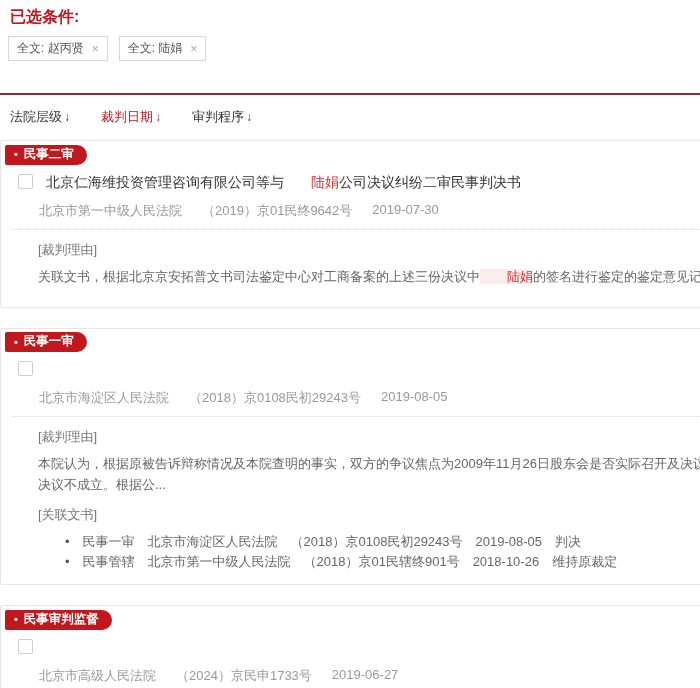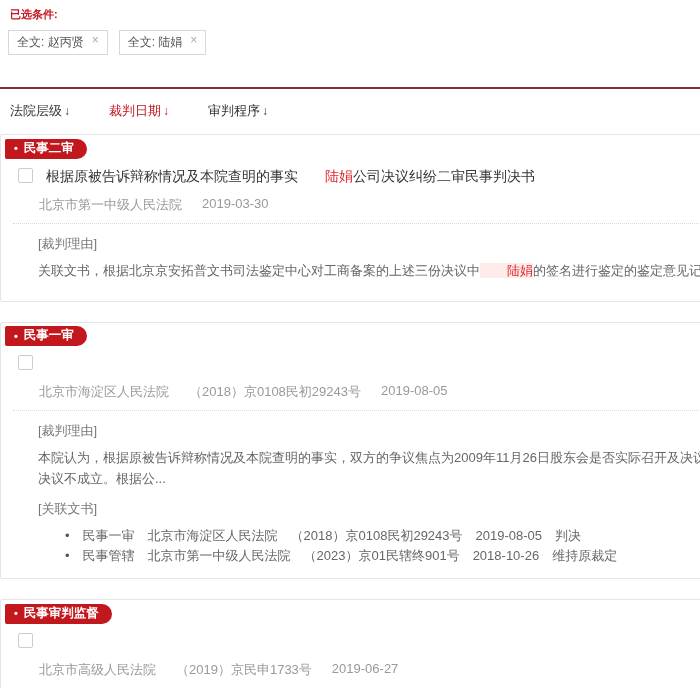--- a/index.html
+++ b/index.html
@@ -7,27 +7,27 @@
     --badge:#c2171d;
     --highlight:#e0262c;
     --divider:#8e2a32;
   }
   *{box-sizing:border-box;}
   html,body{margin:0;padding:0;}
   body{
     width:700px;height:688px;overflow:hidden;background:#fff;
     font-family:"Liberation Sans","DejaVu Sans",sans-serif;
   }
-  .filters-title{margin:7px 0 0 10px;font-size:11px;font-weight:bold;color:var(--accent);}
+  .filters-title{margin:7px 0 0 10px;font-size:16px;font-weight:bold;color:var(--accent);}
   .tags-row{margin:8px 0 0 8px;display:flex;}
-  .tag{display:inline-flex;border:1px solid #d8d8d8;border-radius:0;
+  .tag{display:inline-flex;align-items:center;border:1px solid #d8d8d8;border-radius:0;
        padding:3px 8px;font-size:12px;color:#555;margin-right:11px;background:#fff;cursor:pointer;}
   .tag .close{margin-left:8px;color:#aaa;font-size:12px;line-height:1;}
   .top-divider{height:2px;background:var(--divider);margin-top:32px;width:744px;}
-  .sort-bar{display:flex;gap:39px;margin:13px 0 0 10px;font-size:13px;color:#333;}
+  .sort-bar{display:flex;gap:31px;margin:13px 0 0 10px;font-size:13px;color:#333;}
   .sort-item{cursor:pointer;display:inline-flex;align-items:center;}
   .sort-item.active{color:var(--accent);}
   .sort-item .arrow{margin-left:2px;font-size:12px;}
   .cards{margin-top:14px;}
   .card{width:744px;border:1px solid #e5e5e5;border-radius:2px;background:#fff;margin-bottom:20px;}
   .badge-row{margin:3px 0 0 4px;}
   .badge{display:inline-flex;align-items:center;height:20px;padding:0 13px 1px 9px;
          background:var(--badge);color:#fff;font-size:12.5px;font-weight:bold;
          border-radius:2px 11px 11px 2px;}
   .badge .dot{margin-right:6px;font-size:11px;}
@@ -89,25 +89,26 @@
 
     <div class="card card-1">
       <div class="badge-row">
         <span class="badge">
           <span class="dot">•</span>
           <span>民事二审</span>
         </span>
       </div>
       <div class="title-row">
         <input type="checkbox" class="checkbox" style="">
-        <span class="case-title"><span>根据原被告诉辩称情况及本院查明的事实</span><span class="hl">陆娟</span><span>公司决议纠纷二审民事判决书</span></span>
+        <span class="case-title"><span>北京仁海维投资管理咨询有限公司等与</span><span class="hl">陆娟</span><span>公司决议纠纷二审民事判决书</span></span>
       </div>
       <div class="meta">
         <span>北京市第一中级人民法院</span>
-        <span>2019-03-30</span>
+        <span>（2019）京01民终9642号</span>
+        <span>2019-07-30</span>
       </div>
       <div class="dotted"></div>
       <div class="sec-label">[裁判理由]</div>
       <div class="reason-line"><span>关联文书，根据北京京安拓普文书司法鉴定中心对工商备案的上述三份决议中</span><span class="hl">陆娟</span><span>的签名进行鉴定的鉴定意见记载，诉争股东会决议上</span></div>
     </div>
 
     <div class="card card-2">
       <div class="badge-row">
         <span class="badge">
           <span class="dot">•</span>
@@ -133,39 +134,39 @@
           <span>民事一审</span>
           <span>北京市海淀区人民法院</span>
           <span>（2018）京0108民初29243号</span>
           <span>2019-08-05</span>
           <span>判决</span>
         </div>
         <div class="rel-item">
           <span class="bullet">•</span>
           <span>民事管辖</span>
           <span>北京市第一中级人民法院</span>
-          <span>（2023）京01民辖终901号</span>
+          <span>（2018）京01民辖终901号</span>
           <span>2018-10-26</span>
           <span>维持原裁定</span>
         </div>
       </div>
     </div>
 
     <div class="card card-3">
       <div class="badge-row">
         <span class="badge">
           <span class="dot">•</span>
           <span>民事审判监督</span>
         </span>
       </div>
       <div class="title-row">
         <input type="checkbox" class="checkbox" style="">
       </div>
       <div class="meta">
         <span>北京市高级人民法院</span>
-        <span>（2019）京民申1733号</span>
+        <span>（2024）京民申1733号</span>
         <span>2019-06-27</span>
       </div>
 
     </div>
 
   </div>
 </div>
 
 </body></html>

